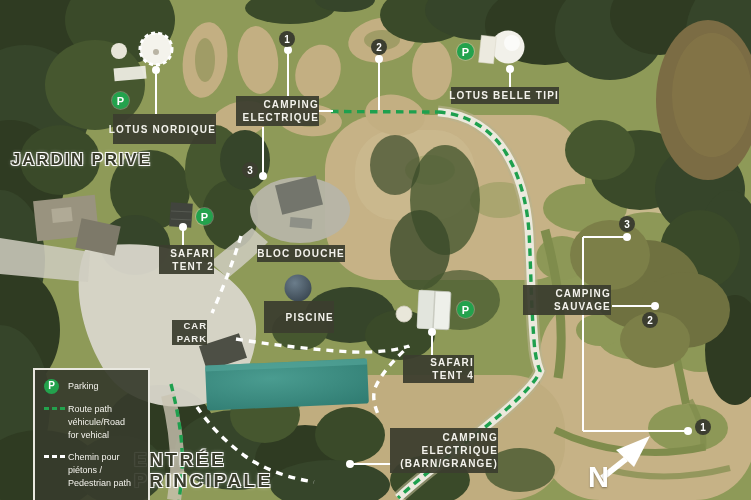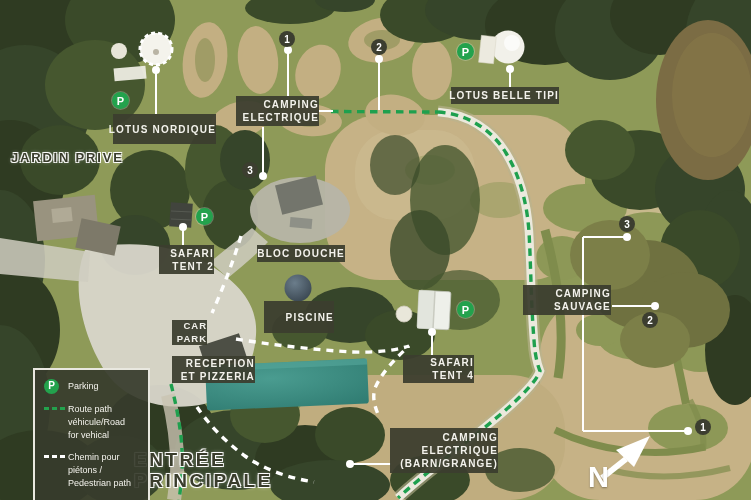--- a/index.html
+++ b/index.html
@@ -288,39 +288,35 @@
   <div class="lbl" style="left:257px;top:245px;width:88px;height:17px;">
     <span>BLOC DOUCHE</span>
   </div>
   <div class="lbl" style="left:264px;top:301px;width:70px;height:32px;">
     <span>PISCINE</span>
   </div>
   <div class="lbl" style="left:160px;top:320px;width:35px;height:25px;font-size:9.5px;letter-spacing:1px;margin-left:12px;">
     <span>CAR</span>
     <span>PARK</span>
   </div>
-  <div class="lbl" style="left:172px;top:356px;width:83px;height:27px;">
-    <span>RECEPTION</span>
-    <span>ET PIZZERIA</span>
-  </div>
   <div class="lbl" style="left:403px;top:355px;width:71px;height:28px;">
     <span>SAFARI</span>
     <span>TENT 4</span>
   </div>
   <div class="lbl" style="left:523px;top:285px;width:88px;height:30px;">
     <span>CAMPING</span>
     <span>SAUVAGE</span>
   </div>
   <div class="lbl" style="left:390px;top:428px;width:108px;height:45px;">
     <span>CAMPING</span>
     <span>ELECTRIQUE</span>
     <span>(BARN/GRANGE)</span>
   </div>
 
-  <div class="outline-lbl" style="left:11px;top:150px;font-size:13px;">JARDIN PRIVE</div>
+  <div class="outline-lbl" style="left:11px;top:150px;font-size:17px;">JARDIN PRIVE</div>
   <div class="outline-lbl" style="left:134px;top:450px;width:126px;text-align:left;font-size:19px;letter-spacing:2.5px;line-height:1.1;">
     <div>ENTRÉE</div>
     <div>PRINCIPALE</div>
   </div>
 
   <div class="num" style="left:279px;top:31px;">1</div>
   <div class="num" style="left:371px;top:39px;">2</div>
   <div class="num" style="left:242px;top:162px;">3</div>
   <div class="num" style="left:619px;top:216px;">3</div>
   <div class="num" style="left:642px;top:312px;">2</div>

